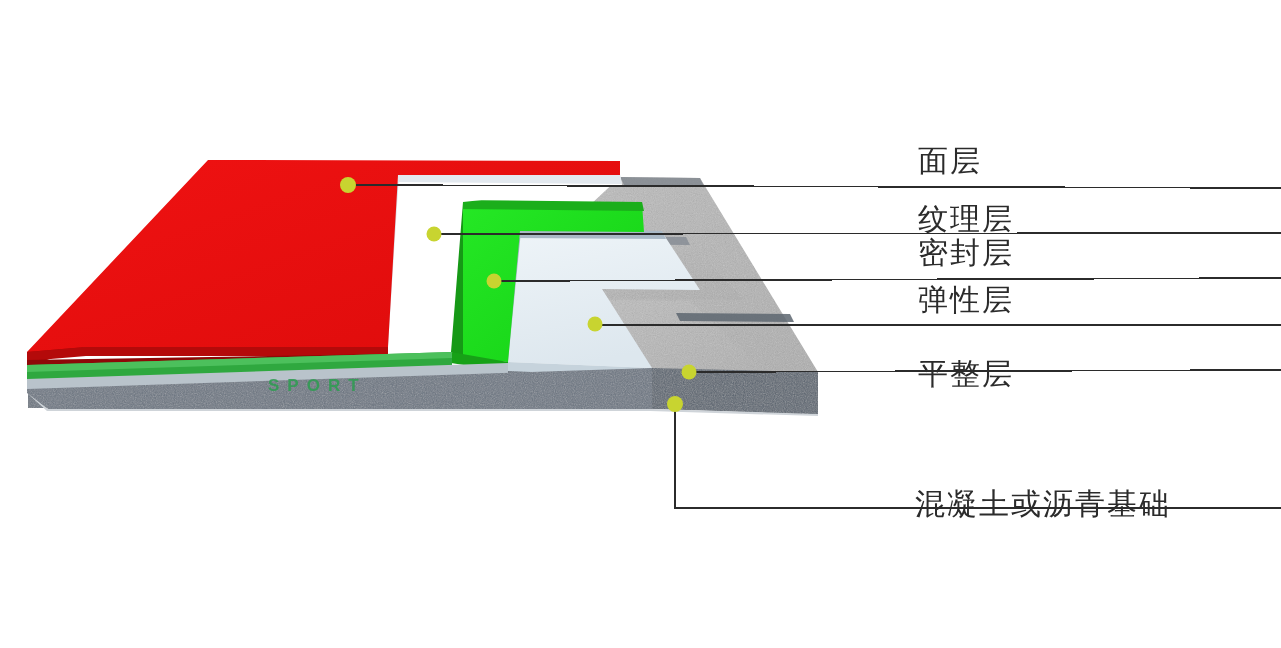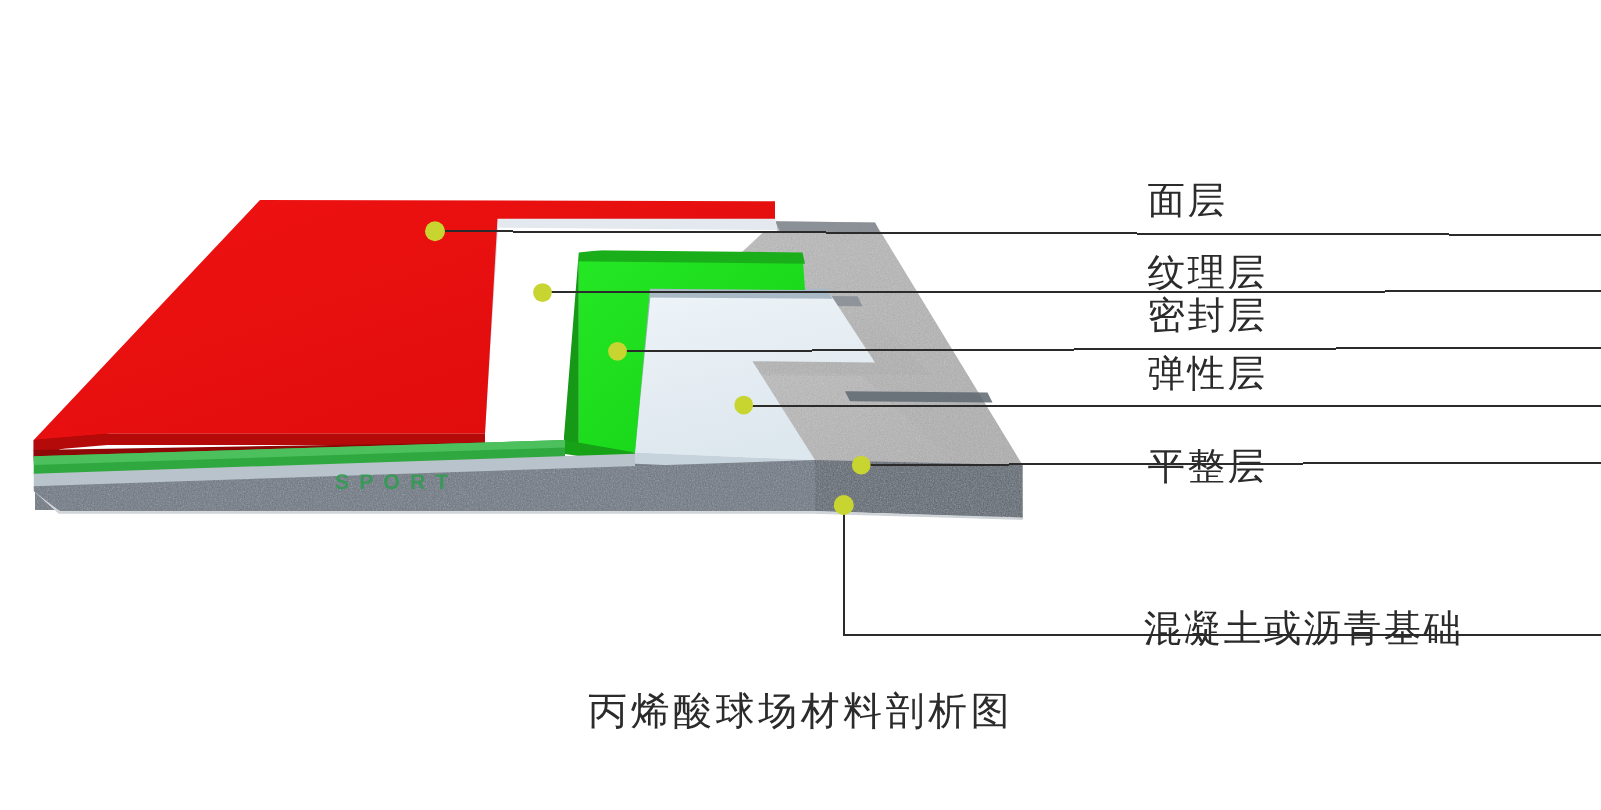--- a/index.html
+++ b/index.html
@@ -229,15 +229,14 @@
 
   <div class="wm" id="wm-sport">SPORT</div>
 
   <div class="callout-label" id="label-surface" style="left:918px; top:146px;">面层</div>
   <div class="callout-label" id="label-texture" style="left:918px; top:204px;">纹理层</div>
   <div class="callout-label" id="label-seal" style="left:918px; top:238px;">密封层</div>
   <div class="callout-label" id="label-elastic" style="left:918px; top:285px;">弹性层</div>
   <div class="callout-label" id="label-leveling" style="left:918px; top:331px;margin-top:28px;">平整层</div>
   <div class="callout-label" id="label-foundation" style="left:915px; top:465px;margin-top:24px;">混凝土或沥青基础</div>
 
-  <div id="diagram-title">丙烯酸球场材料剖析图</div>
 
 </div>
 
 </body></html>

